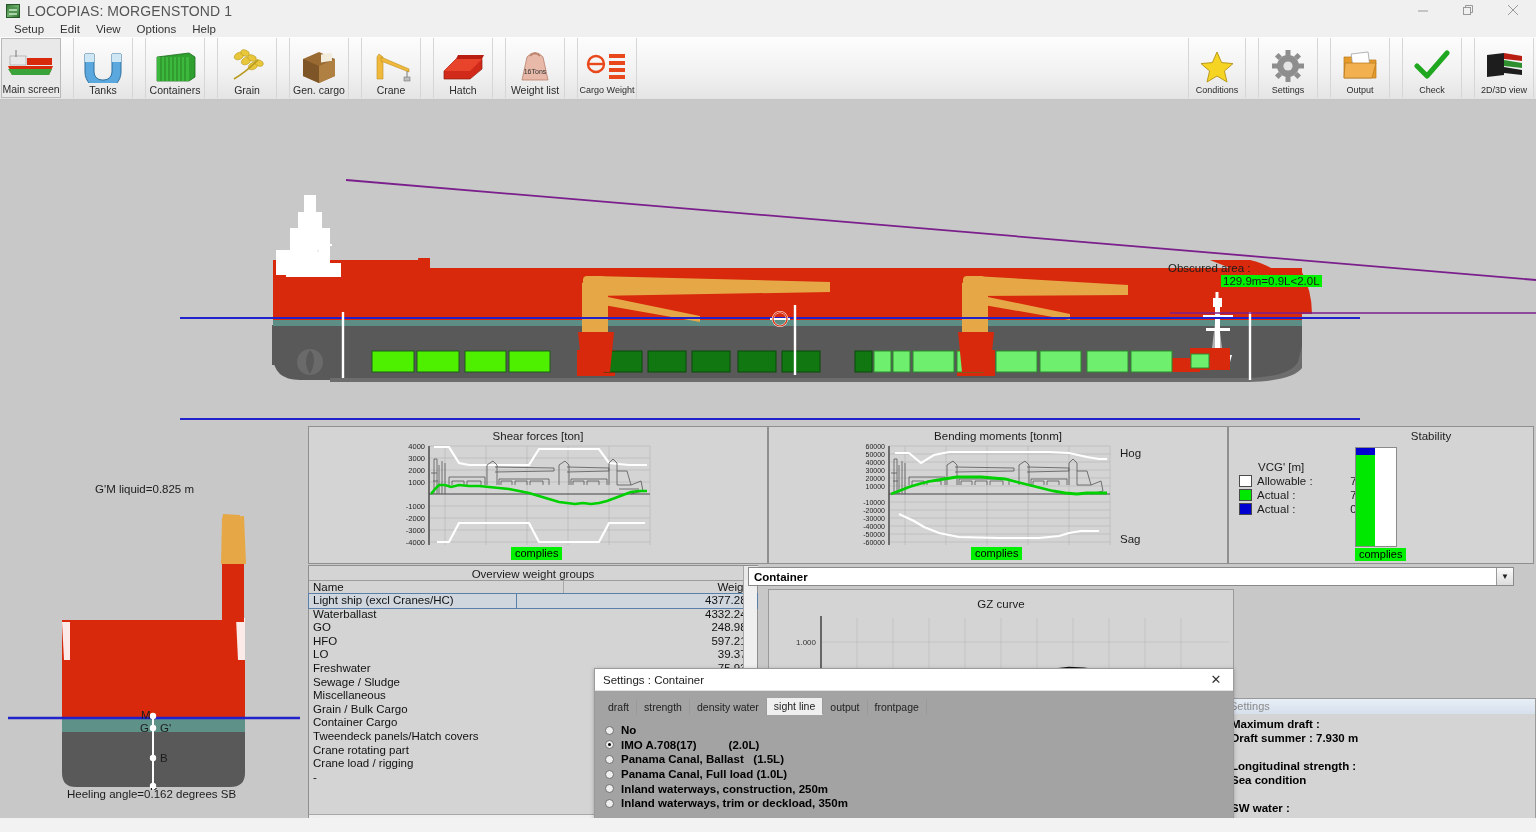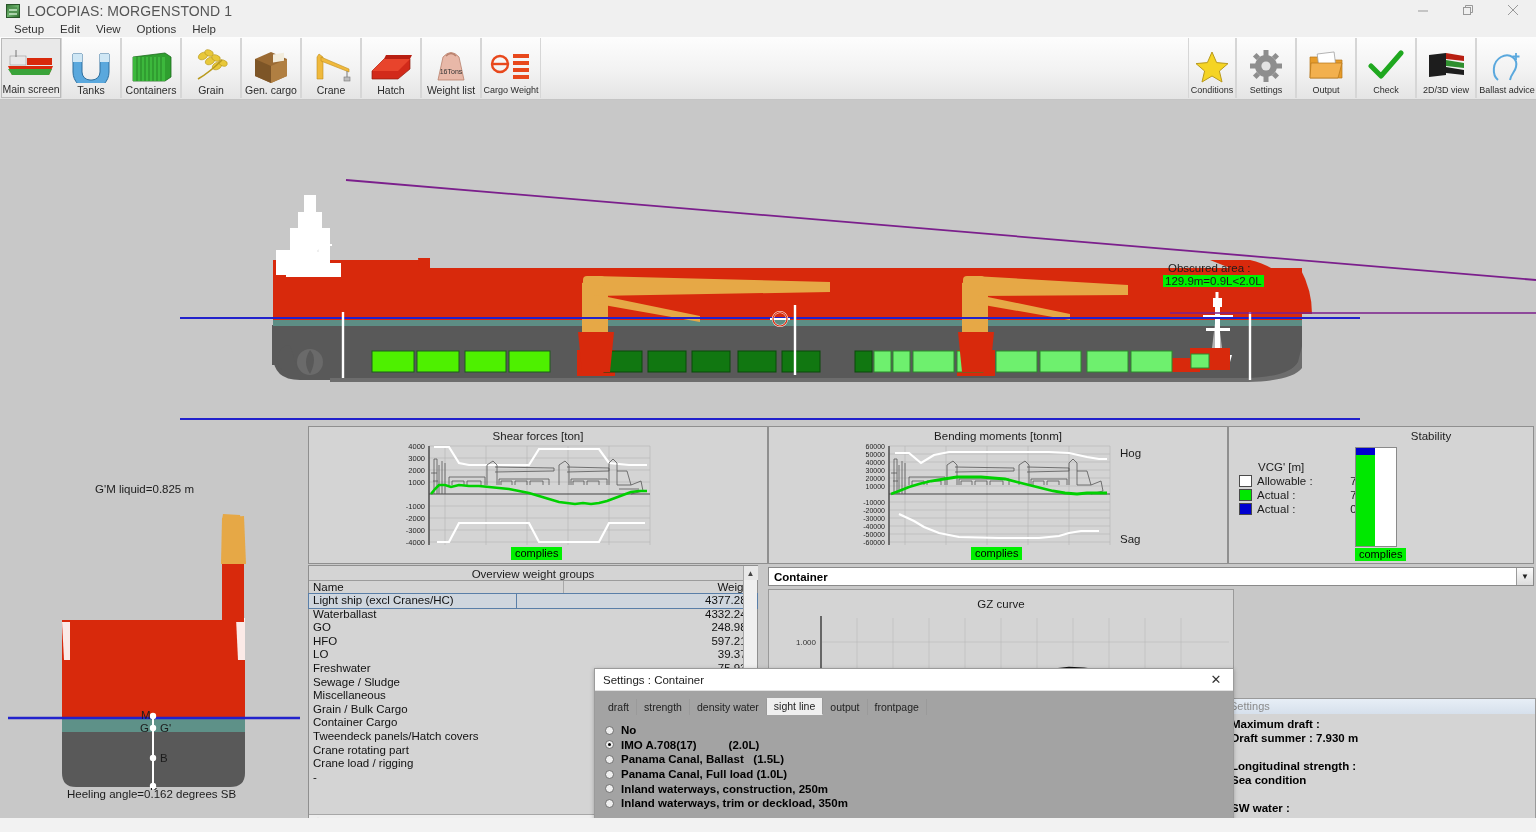--- a/index.html
+++ b/index.html
@@ -40,21 +40,21 @@
     background:#f0f0f0; display:flex; align-items:center; padding-left:6px;
   }
   .menu-item { font-size:11.5px; color:#333; padding:0 8px; line-height:16px; }
 
   
   .toolbar {
     position:absolute; left:0; top:37px; width:1536px; height:63px;
     background:linear-gradient(180deg,#fdfdfd 0%,#f2f2f2 55%,#e4e4e4 100%);
     border-bottom:1px solid #c4c4c4;
   }
-  .tb-group { position:absolute; top:1px; display:flex; }
+  .tb-group { position:absolute; top:1px; display:flex;gap:12px; }
   .tb-btn {
     width:60px; height:60px; display:flex; flex-direction:column;
     align-items:center; justify-content:flex-end; padding-bottom:2px;
     border-left:1px solid #d6d6d6; border-right:1px solid #d6d6d6;
     background:transparent; position:relative;
   }
   .tb-btn.sel { background:#e9e9e9; border:1px solid #b9b9b9; }
   .tb-ico { height:36px; width:52px; display:flex; align-items:center; justify-content:center; }
   .tb-lbl { font-size:10.5px; color:#2b2b2b; white-space:nowrap; line-height:12px; }
   .tb-lbl.sm { font-size:9px; }
@@ -315,21 +315,21 @@
               <rect x="24" y="26" width="16" height="4"></rect>
             </g>
           </svg>
         </div>
         <div class="tb-lbl sm">Cargo Weight</div>
       </div>
     </div>
 
     <div class="tb-group" style="left:1188px;">
 
-      <div class="tb-btn" style="width:48px">
+      <div class="tb-btn" style="width:58px">
         <div class="tb-ico">
           <svg width="36" height="34" viewBox="0 0 36 34">
             <polygon points="18,3 22.6,13.6 34,14.6 25.4,22 28,33 18,27 8,33 10.6,22 2,14.6 13.4,13.6" fill="#f5d424" stroke="#b99a1e" stroke-width="1"></polygon>
           </svg>
         </div>
         <div class="tb-lbl sm">Conditions</div>
       </div>
 
       <div class="tb-btn">
         <div class="tb-ico">
@@ -509,21 +509,21 @@
 
       <circle cx="780" cy="219" r="7" fill="none" stroke="#ffffff" stroke-width="2"></circle>
       <line x1="770" y1="219" x2="790" y2="219" stroke="#ffffff" stroke-width="2"></line>
       <circle cx="780" cy="219" r="7" fill="none" stroke="#d8290c" stroke-width="1.2"></circle>
 
       <line x1="346" y1="80" x2="1536" y2="180" stroke="#7b1f8c" stroke-width="1.8"></line>
       <line x1="1170" y1="213" x2="1536" y2="213" stroke="#7b1f8c" stroke-width="1.6"></line>
     </svg>
 
     <div class="txt-abs" style="left:1168px; top:162px;">Obscured area :</div>
-    <div class="txt-abs hl-green" style="left:1163px; top:175px;">129.9m=0.9L&lt;2.0L</div>
+    <div class="txt-abs hl-green" style="left:1221px; top:175px;">129.9m=0.9L&lt;2.0L</div>
 
     <div class="txt-abs" style="left:340px; top:385px;">TAftmark(frame 10)=7.628 m</div>
     <div class="txt-abs hl-green" style="left:705px; top:385px;">Tmean (Lpp/2 mid)=7.900 m</div>
     <div class="txt-abs" style="left:723px; top:399px;">Trim (Lpp)=0.631 m</div>
     <div class="txt-abs" style="left:1144px; top:385px;">TFore mark=8.224 m</div>
 
     <div class="txt-abs" style="left:95px; top:383px;">G'M liquid=0.825 m</div>
 
     <svg style="position:absolute; left:0; top:390px; width:310px; height:300px;" viewBox="0 0 310 300">
 
@@ -794,21 +794,21 @@
           </div>
       </div>
       <div class="hscroll" style="left:0; bottom:0; width:436px;">
         <div class="hs-arrow">◀</div>
       </div>
       <div class="vscroll" style="right:0; top:0; height:260px;">
         <div class="vs-arrow">▲</div>
       </div>
     </div>
 
-    <div class="combo" style="left:768px; top:467px; width:766px; height:19px;">
+    <div class="combo" style="left:748px; top:467px; width:766px; height:19px;">
       <span>Container</span>
       <div class="combo-arrow">▼</div>
     </div>
 
     <div class="panel" style="left:768px; top:489px; width:466px; height:238px; background:#d4d4d4; border:1px solid #9a9a9a;">
       <div class="panel-title" style="margin-top:8px;">GZ curve</div>
       <svg style="position:absolute; left:0; top:24px; width:464px; height:212px;" viewBox="0 0 464 212">
         <g stroke="#b8b8b8" stroke-width=".6">
           <line x1="52" y1="4" x2="52" y2="200"></line>
           <line x1="88" y1="4" x2="88" y2="200"></line>

